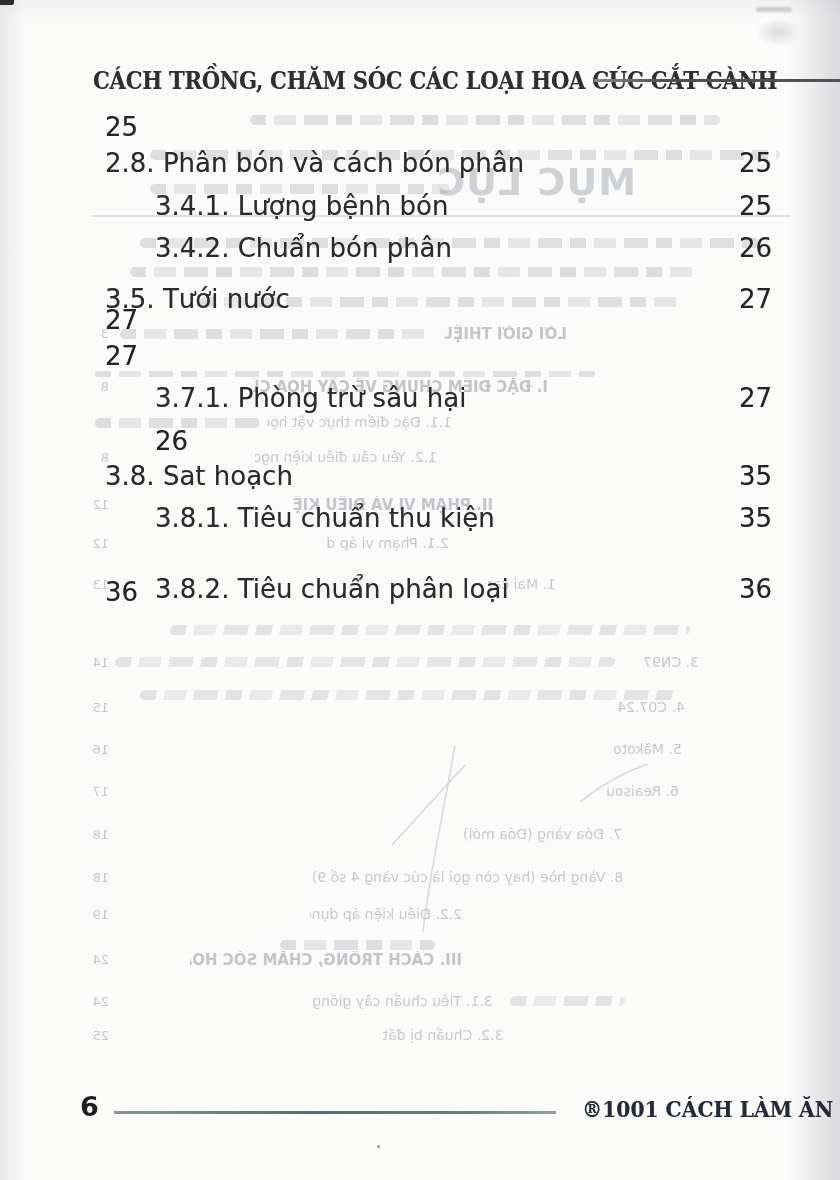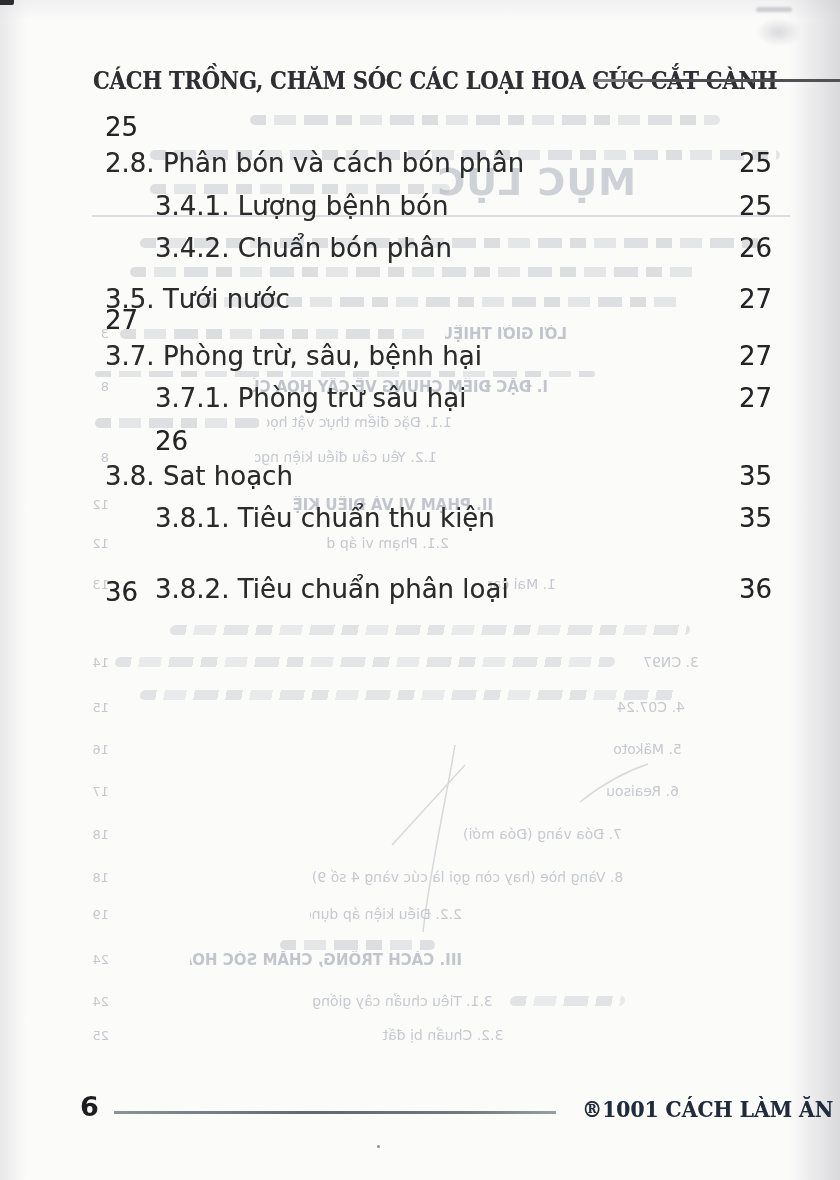--- a/index.html
+++ b/index.html
@@ -165,21 +165,20 @@
         <span class="toc-page">26</span>
       </div>
       <div class="toc-row" style="top: 269px; margin-top: 15px;">
         <span class="toc-label">3.5. Tưới nước</span>
         <span class="toc-page">27</span>
       </div>
       <div class="toc-row" style="top: 305px;">
         <span class="toc-page">27</span>
       </div>
       <div class="toc-row" style="top: 341px;">
-        <span class="toc-label">3.7. Phòng trừ, sâu, bệnh hại</span>
         <span class="toc-page">27</span>
       </div>
       <div class="toc-row lvl2" style="top: 383px;">
         <span class="toc-label">3.7.1. Phòng trừ sâu hại</span>
         <span class="toc-page">27</span>
       </div>
       <div class="toc-row lvl2" style="top: 426px;">
         <span class="toc-page">26</span>
       </div>
       <div class="toc-row" style="top: 461px;">

